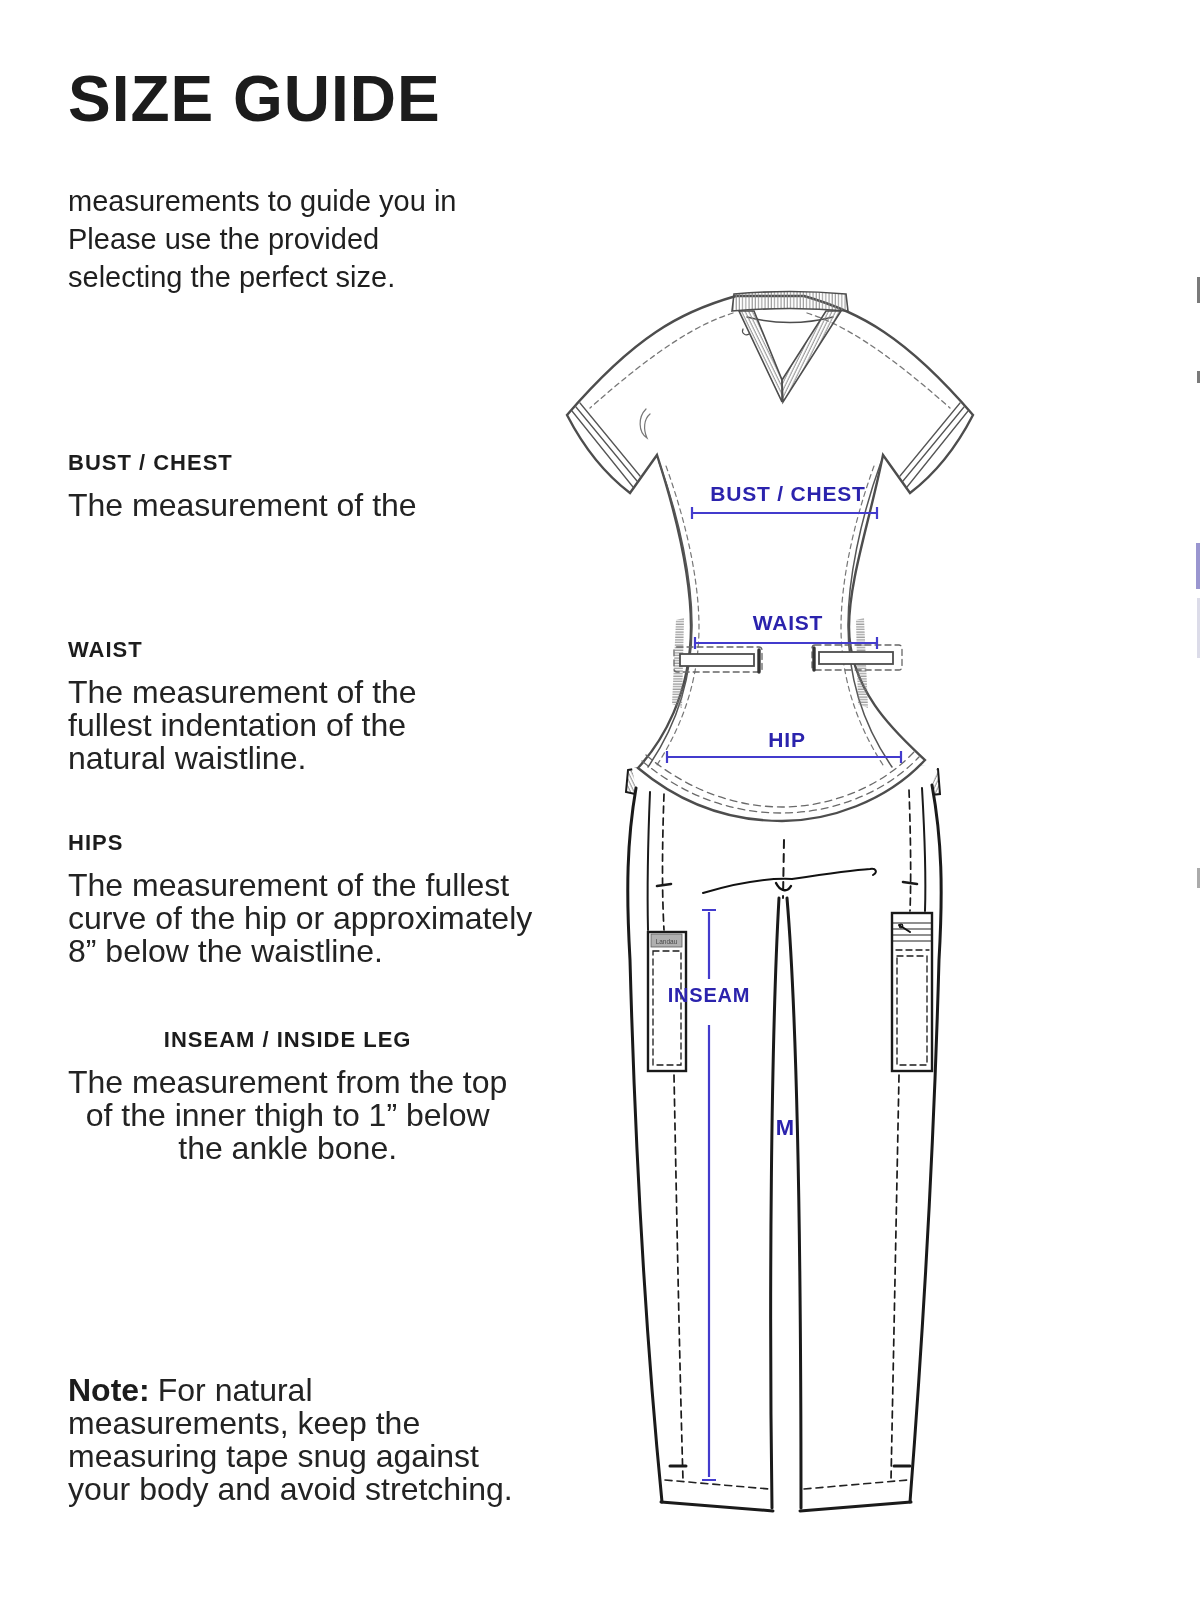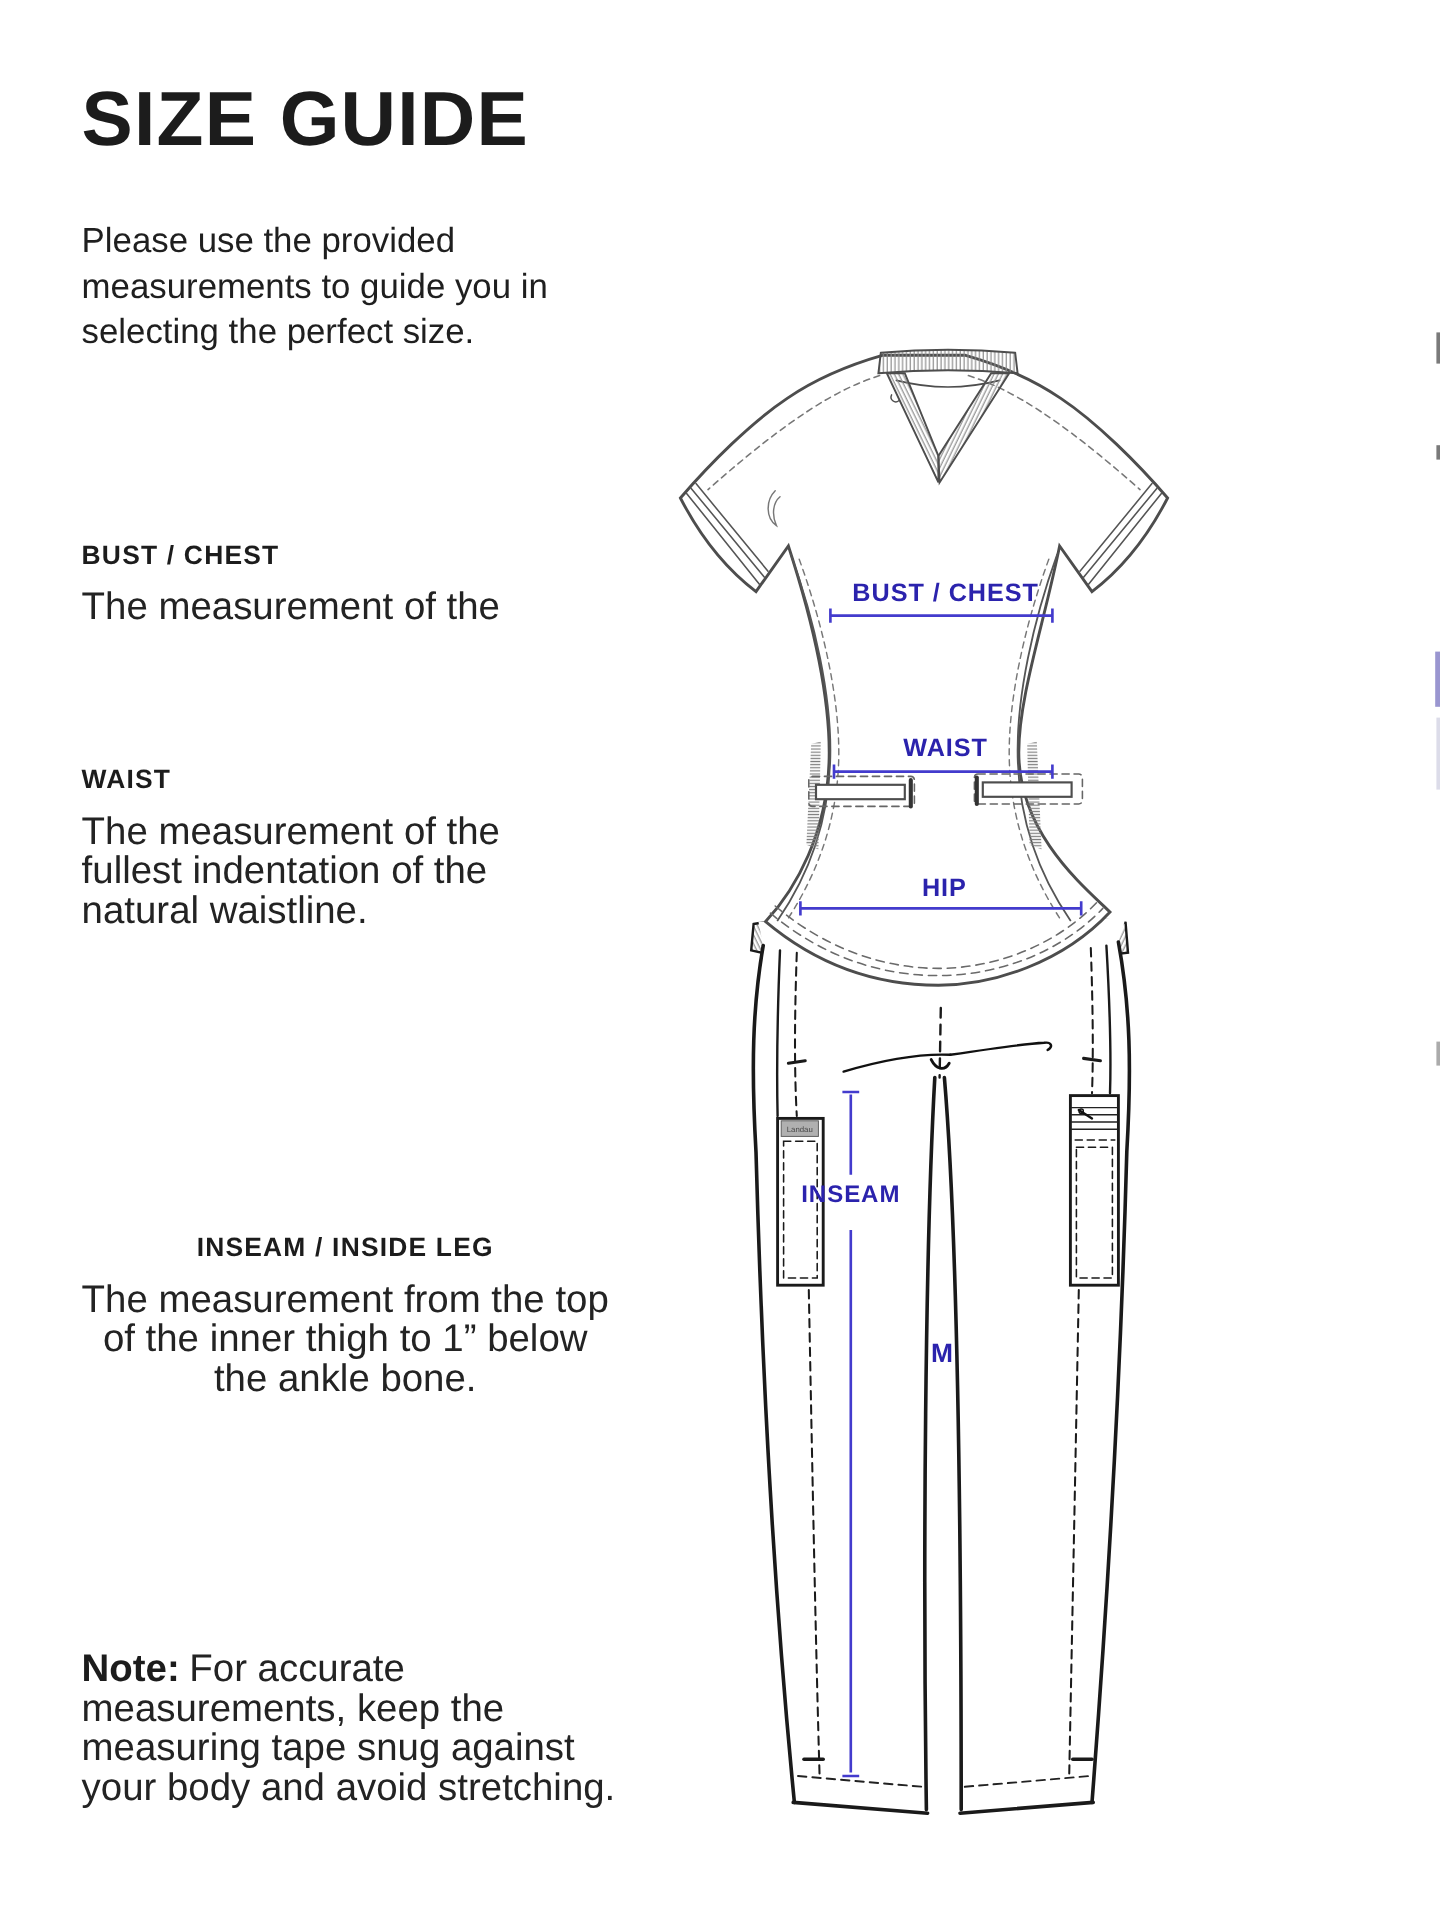--- a/index.html
+++ b/index.html
@@ -31,53 +31,61 @@
   .tag-txt{font-family:"Liberation Sans",sans-serif;font-size:6.5px;fill:#474747;}
 </style>
 </head>
 <body>
 
 <div class="page">
 
   <h1 class="page-title">SIZE GUIDE</h1>
 
   <div class="intro">
+    <div class="ln">measurements to guide you in</div>
     <div class="ln">Please use the provided</div>
-    <div class="ln">measurements to guide you in</div>
     <div class="ln">selecting the perfect size.</div>
   </div>
 
   <section class="def sec-bust">
     <h2>BUST / CHEST</h2>
     <div class="body">
       <div class="ln">The measurement of the</div>
     </div>
   </section>
 
   <section class="def sec-waist">
     <h2>WAIST</h2>
     <div class="body">
       <div class="ln">The measurement of the</div>
       <div class="ln">fullest indentation of the</div>
       <div class="ln">natural waistline.</div>
     </div>
   </section>
 
+  <section class="def sec-hips">
+    <h2>HIPS</h2>
+    <div class="body">
+      <div class="ln">The measurement of the fullest</div>
+      <div class="ln">curve of the hip or approximately</div>
+      <div class="ln">8” below the waistline.</div>
+    </div>
+  </section>
 
   <section class="def sec-inseam">
     <h2>INSEAM / INSIDE LEG</h2>
     <div class="body">
       <div class="ln">The measurement from the top</div>
       <div class="ln">of the inner thigh to 1” below</div>
       <div class="ln">the ankle bone.</div>
     </div>
   </section>
 
   <div class="note">
-    <div class="ln"><b>Note:</b><span>For accurate</span></div>
+    <div class="ln"><b>Note:</b><span>For natural</span></div>
     <div class="ln">measurements, keep the</div>
     <div class="ln">measuring tape snug against</div>
     <div class="ln">your body and avoid stretching.</div>
   </div>
 
   <svg class="diagram" viewBox="0 0 460 1250" xmlns="http://www.w3.org/2000/svg">
     <defs>
       <pattern id="rib" width="3.2" height="8" patternUnits="userSpaceOnUse">
         <path d="M1,0 V8" stroke="#8d8d8d" stroke-width="1"></path>
       </pattern>

